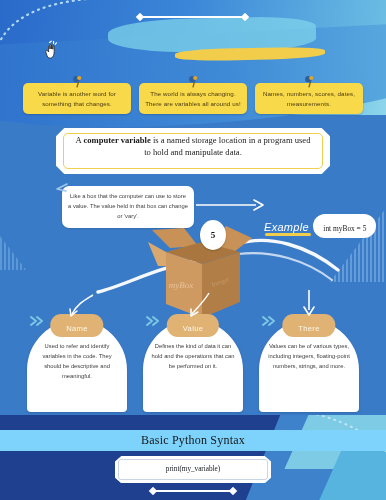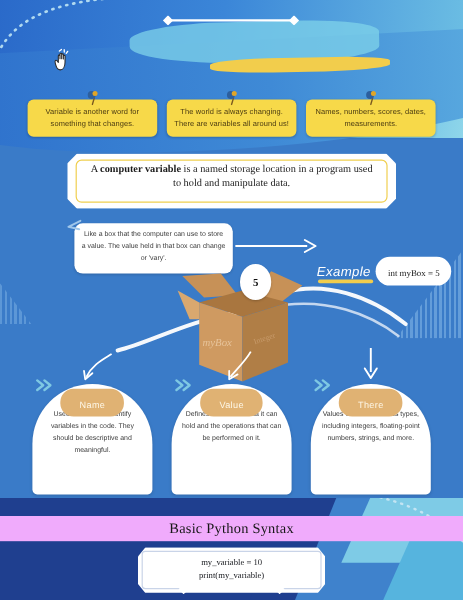--- a/index.html
+++ b/index.html
@@ -72,21 +72,21 @@
   .bot-cyan{
     position:absolute;left:300px;top:-16px;width:180px;height:70px;
     background:#7ecbe6;transform:skewX(-24deg);
   }
   .bot-cyan2{
     position:absolute;left:330px;top:26px;width:140px;height:70px;
     background:#56b4de;transform:skewX(-24deg);
   }
   .yellow-band{
     position:absolute;left:0;top:430px;width:386px;height:21px;
-    background:#f0abfc;display:flex;align-items:center;justify-content:center;
+    background:#7dd3fc;display:flex;align-items:center;justify-content:center;
   }
   .yellow-band .band-title{
     font-family:"Liberation Serif",serif;font-size:12px;color:#171717;letter-spacing:.2px;
   }
   
   .title-row{
     position:absolute;left:0;top:22px;width:386px;height:42px;
     display:flex;align-items:center;justify-content:center;
   }
   .brush-cyan{
@@ -196,21 +196,21 @@
     position:absolute;left:0;top:306px;width:386px;height:112px;z-index:6;
     display:flex;justify-content:center;gap:8px;
   }
   .card{position:relative;width:108px;}
   .card-body{
     position:absolute;left:4px;top:14px;width:100px;height:92px;
     background:#ffffff;border-radius:50px 50px 4px 4px;
     box-shadow:0 1px 3px rgba(0,0,0,.16);
   }
   .card-head{
-    position:absolute;left:50%;top:18px;transform:translateX(-50%);
+    position:absolute;left:50%;top:8px;transform:translateX(-50%);
     background:#e0b273;border-radius:11px;padding:2.5px 16px;
     z-index:3;
   }
   .card-head-label{
     font-family:"Liberation Sans",sans-serif;font-size:7.6px;color:#fdf6e6;
     letter-spacing:.3px;
   }
   .card-chev{position:absolute;left:6px;top:9px;z-index:4;}
   .card-text{
     position:absolute;left:12px;top:36px;width:84px;
@@ -423,21 +423,20 @@
     </svg>
   </div>
 
   <div class="yellow-band">
     <span class="band-title">Basic Python Syntax</span>
   </div>
 
   <div class="syntax-box">
     <div class="syntax-outer">
       <div class="syntax-inner">
-        <span class="syntax-line">my_variable = 10</span>
         <span class="syntax-line">print(my_variable)</span>
       </div>
     </div>
   </div>
 
   <svg class="bot-line" viewBox="0 0 90 8">
     <line x1="5" y1="4" x2="85" y2="4" stroke="#ffffff" stroke-width="1.8"></line>
     <rect x="2" y="1" width="6" height="6" fill="#ffffff" transform="rotate(45 5 4)"></rect>
     <rect x="82" y="1" width="6" height="6" fill="#ffffff" transform="rotate(45 85 4)"></rect>
   </svg>

